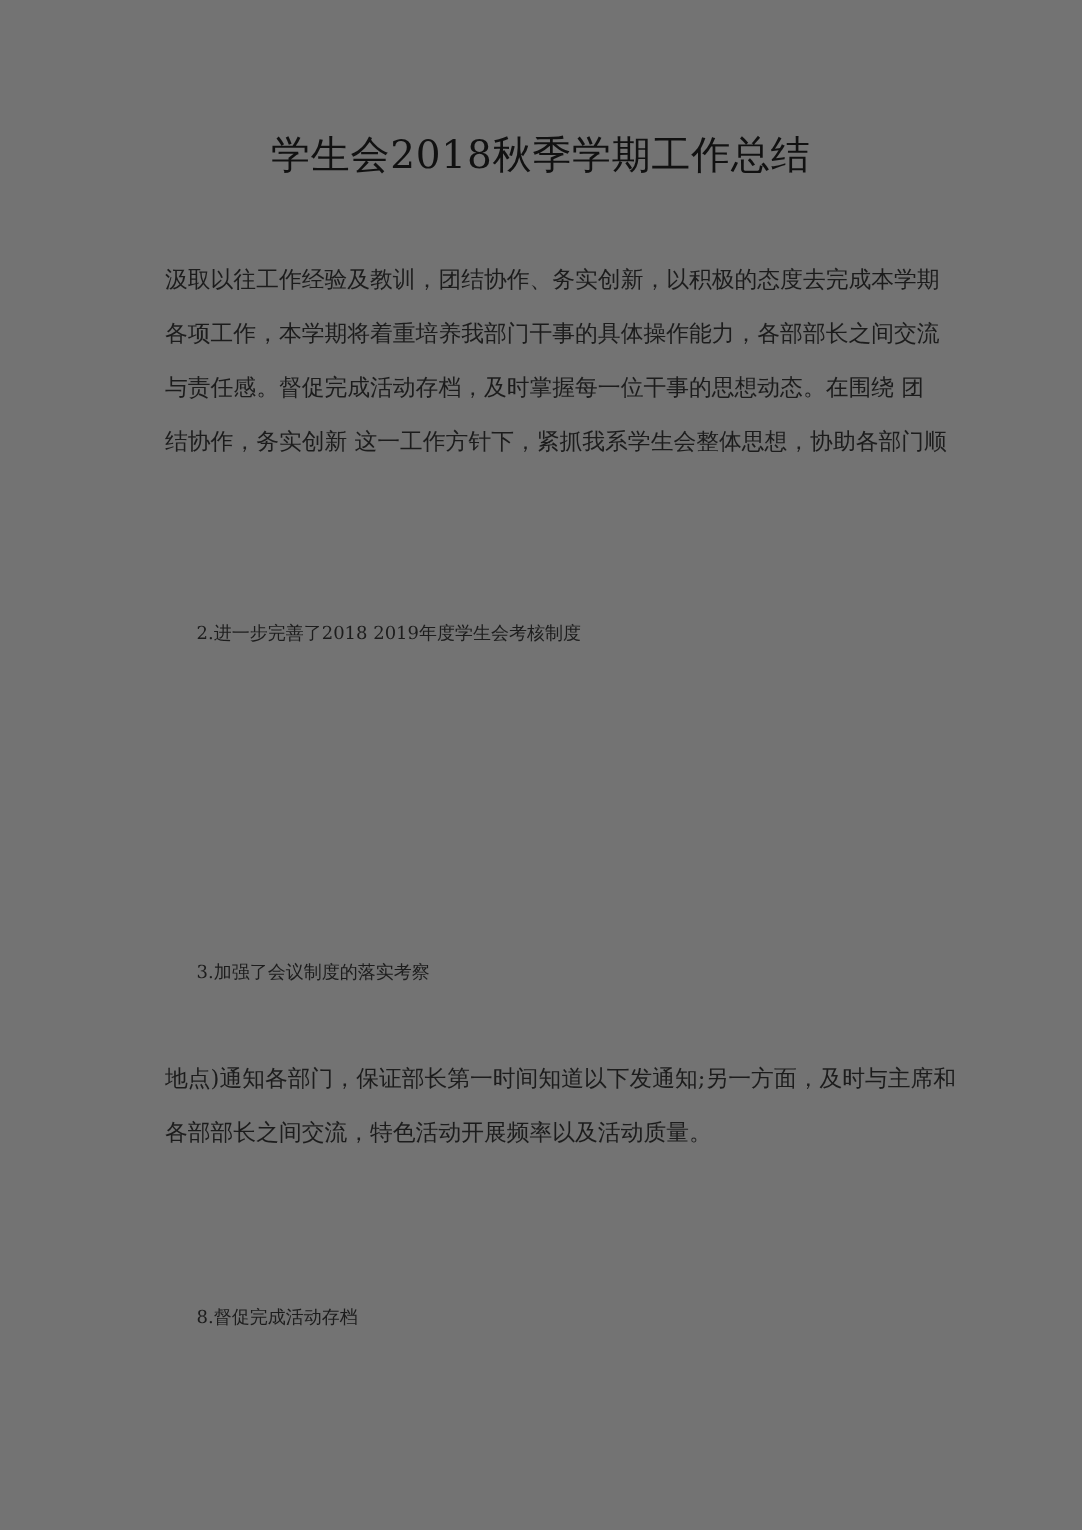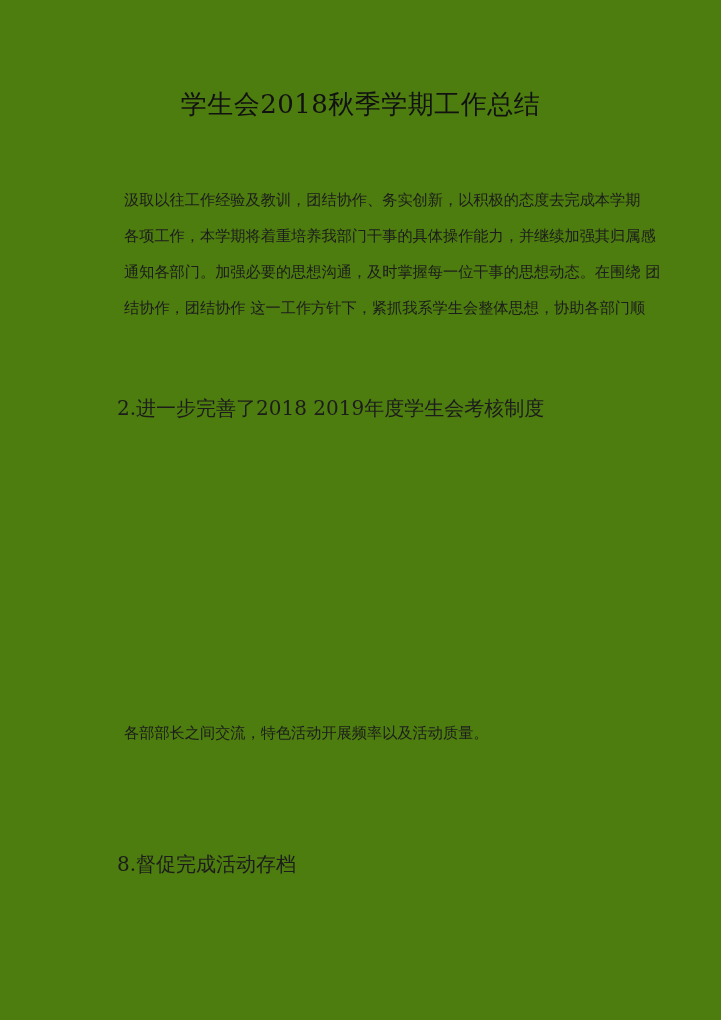--- a/index.html
+++ b/index.html
@@ -13,78 +13,80 @@
       position: relative;
       overflow: hidden;
       font-family: "DejaVu Serif", "Liberation Serif", serif;
       color: #1a1a1a;
     }
     .page {
       position: absolute;
       left: 0; top: 0;
       width: 721px;
       height: 1020px;
-      background: #4d7c0f;
+      background: #737373;
     }
     .title {
       position: absolute;
       left: 0;
       width: 721px;
       top: 86px;
       text-align: center;
       font-size: 26px;
       line-height: 36px;
       font-weight: normal;
       letter-spacing: 0.5px;
       margin: 0;
       color: #111;
     }
     .para {
       position: absolute;
       left: 108px;
       width: 505px;
       font-size: 15.2px;
       line-height: 36px;
-      margin: 16px;
+      margin: 2px;
       text-align: justify;
       text-align-last: left;
       color: #1c1c1c;
     }
     .para .line {
       display: block;
       white-space: nowrap;
       overflow: visible;
     }
     .heading {
       position: absolute;
       left: 117px;
-      font-size: 20px;
+      font-size: 12px;
       line-height: 24px;
-      margin: 0;
+      margin: 14px;
       color: #1c1c1c;
       white-space: nowrap;
     }
   </style>
 </head>
 <body>
 
 <div class="page">
 
   <h1 class="title">学生会2018秋季学期工作总结</h1>
 
   <div class="para" style="top:166px;">
     <span class="line"> 汲取以往工作经验及教训，团结协作、务实创新，以积极的态度去完成本学期</span>
-    <span class="line">各项工作，本学期将着重培养我部门干事的具体操作能力，并继续加强其归属感</span>
-    <span class="line">通知各部门。加强必要的思想沟通，及时掌握每一位干事的思想动态。在围绕 团</span>
-    <span class="line">结协作，团结协作 这一工作方针下，紧抓我系学生会整体思想，协助各部门顺</span>
+    <span class="line">各项工作，本学期将着重培养我部门干事的具体操作能力，各部部长之间交流</span>
+    <span class="line">与责任感。督促完成活动存档，及时掌握每一位干事的思想动态。在围绕 团</span>
+    <span class="line">结协作，务实创新 这一工作方针下，紧抓我系学生会整体思想，协助各部门顺</span>
   </div>
 
   <p class="heading" style="top:396px;">2.进一步完善了2018 2019年度学生会考核制度</p>
 
 
+  <p class="heading" style="top:622px;">3.加强了会议制度的落实考察</p>
 
   <div class="para" style="top:699px;">
+    <span class="line">地点)通知各部门，保证部长第一时间知道以下发通知;另一方面，及时与主席和</span>
     <span class="line">各部部长之间交流，特色活动开展频率以及活动质量。</span>
   </div>
 
   <p class="heading" style="top:852px;">8.督促完成活动存档</p>
 
 </div>
 
 </body></html>

